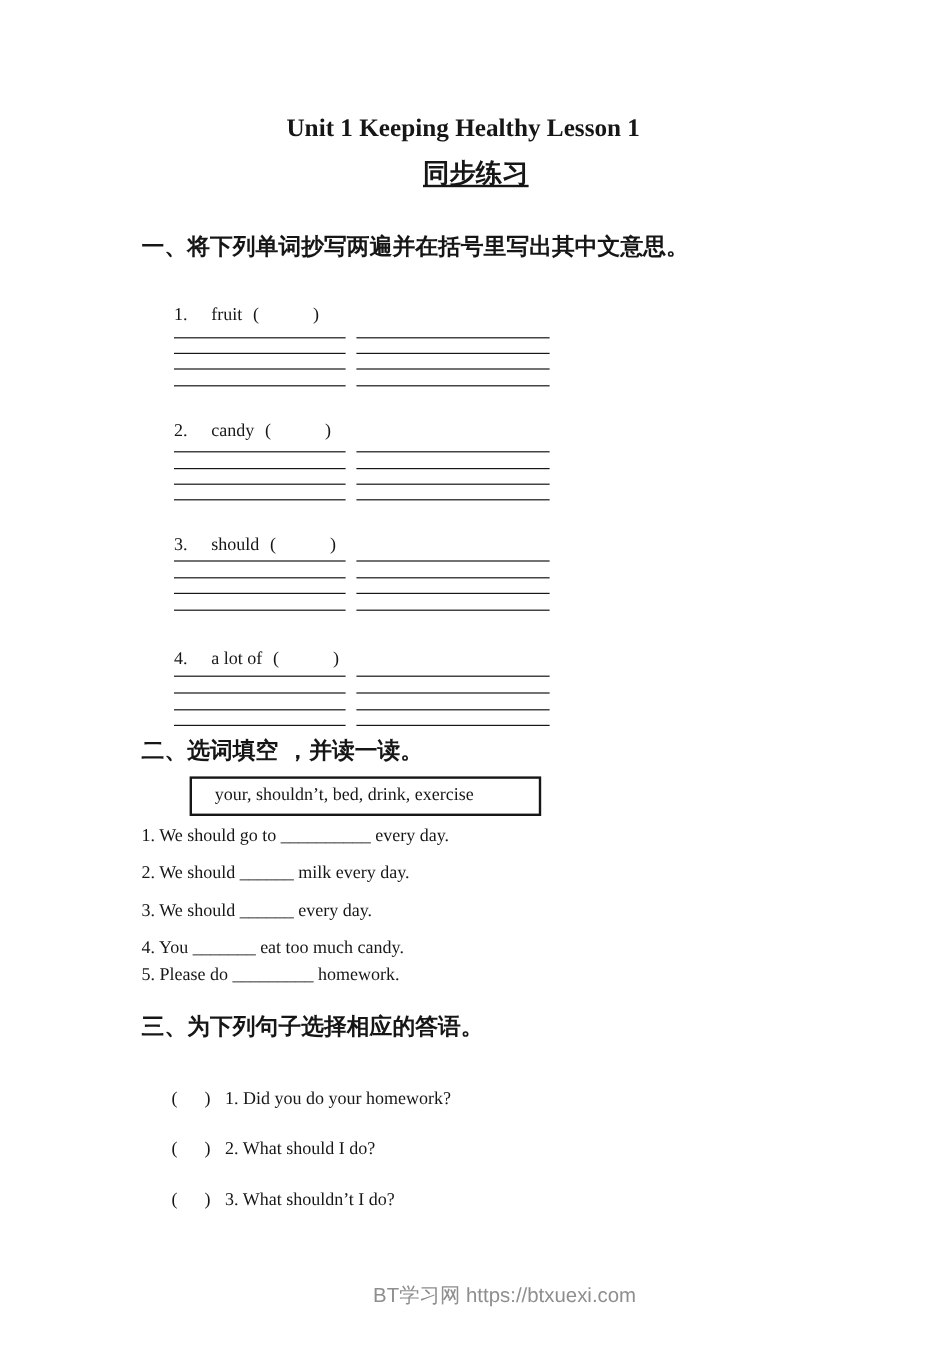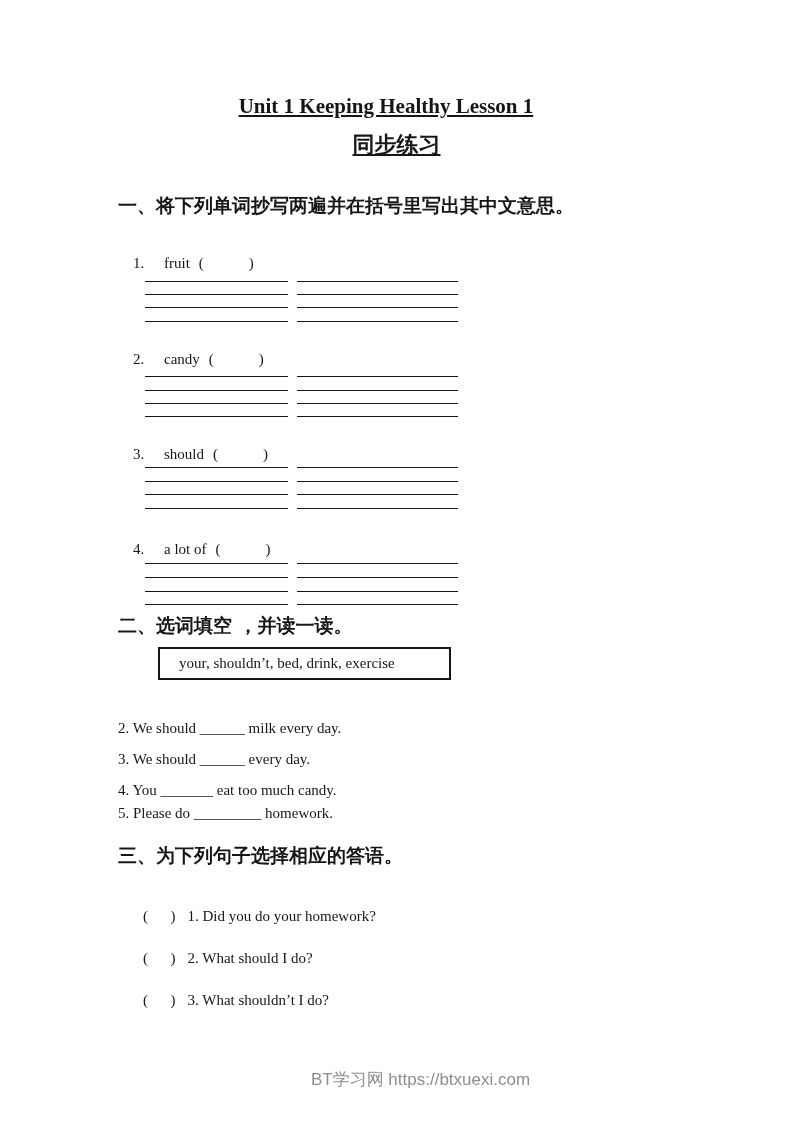--- a/index.html
+++ b/index.html
@@ -9,36 +9,35 @@
     height: 1122px;
     background: #ffffff;
     font-family: "Liberation Serif", serif;
     color: #161616;
     overflow: hidden;
   }
   .title {
     position: absolute; top: 94px; left: 0; width: 772px;
     text-align: center; font-weight: bold; font-size: 21px;
     font-family: "Liberation Serif", serif;
-    text-decoration: underline;
   }
   .subtitle {
     position: absolute; top: 130px; left: 0; width: 793px;
     text-align: center; font-weight: bold; font-size: 22px;
     font-family: "DejaVu Sans", sans-serif;
     text-decoration: underline;
   }
   .sec-heading {
     position: absolute; left: 118px;
     font-weight: bold; font-size: 19px;
     font-family: "DejaVu Sans", sans-serif;
     white-space: pre;
   }
   .word-item {
-    position: absolute; left: 118px; font-size: 15px; white-space: pre;
+    position: absolute; left: 130px; font-size: 15px; white-space: pre;
   }
   .word-item .num { display: inline-block; width: 31px; }
   .word-item .parens { margin-left: 9px; }
   .wline {
     position: absolute; height: 0;
     border-top: 1.5px solid #161616;
   }
   .wl-l { left: 145px; width: 143px; }
   .wl-r { left: 297px; width: 161px; }
   .word-bank {
@@ -119,20 +118,21 @@
   <div class="wline wl-r" style="top:591px"></div>
   <div class="wline wl-l" style="top:604px"></div>
   <div class="wline wl-r" style="top:604px"></div>
 
   <div class="sec-heading" style="top:613px">二、选词填空 ，并读一读。</div>
 
   <div class="word-bank">
     <span>your, shouldn’t, bed, drink, exercise</span>
   </div>
 
+  <div class="sentence" style="top:689px">1. We should go to __________ every day.</div>
   <div class="sentence" style="top:720px">2. We should ______ milk every day.</div>
   <div class="sentence" style="top:751px">3. We should ______ every day.</div>
   <div class="sentence" style="top:782px">4. You _______ eat too much candy.</div>
   <div class="sentence" style="top:805px">5. Please do _________ homework.</div>
 
   <div class="sec-heading" style="top:843px">三、为下列句子选择相应的答语。</div>
 
   <div class="question" style="top:891px">
     <span class="parens">(      )</span><span class="qtext">1. Did you do your homework?</span>
   </div>

